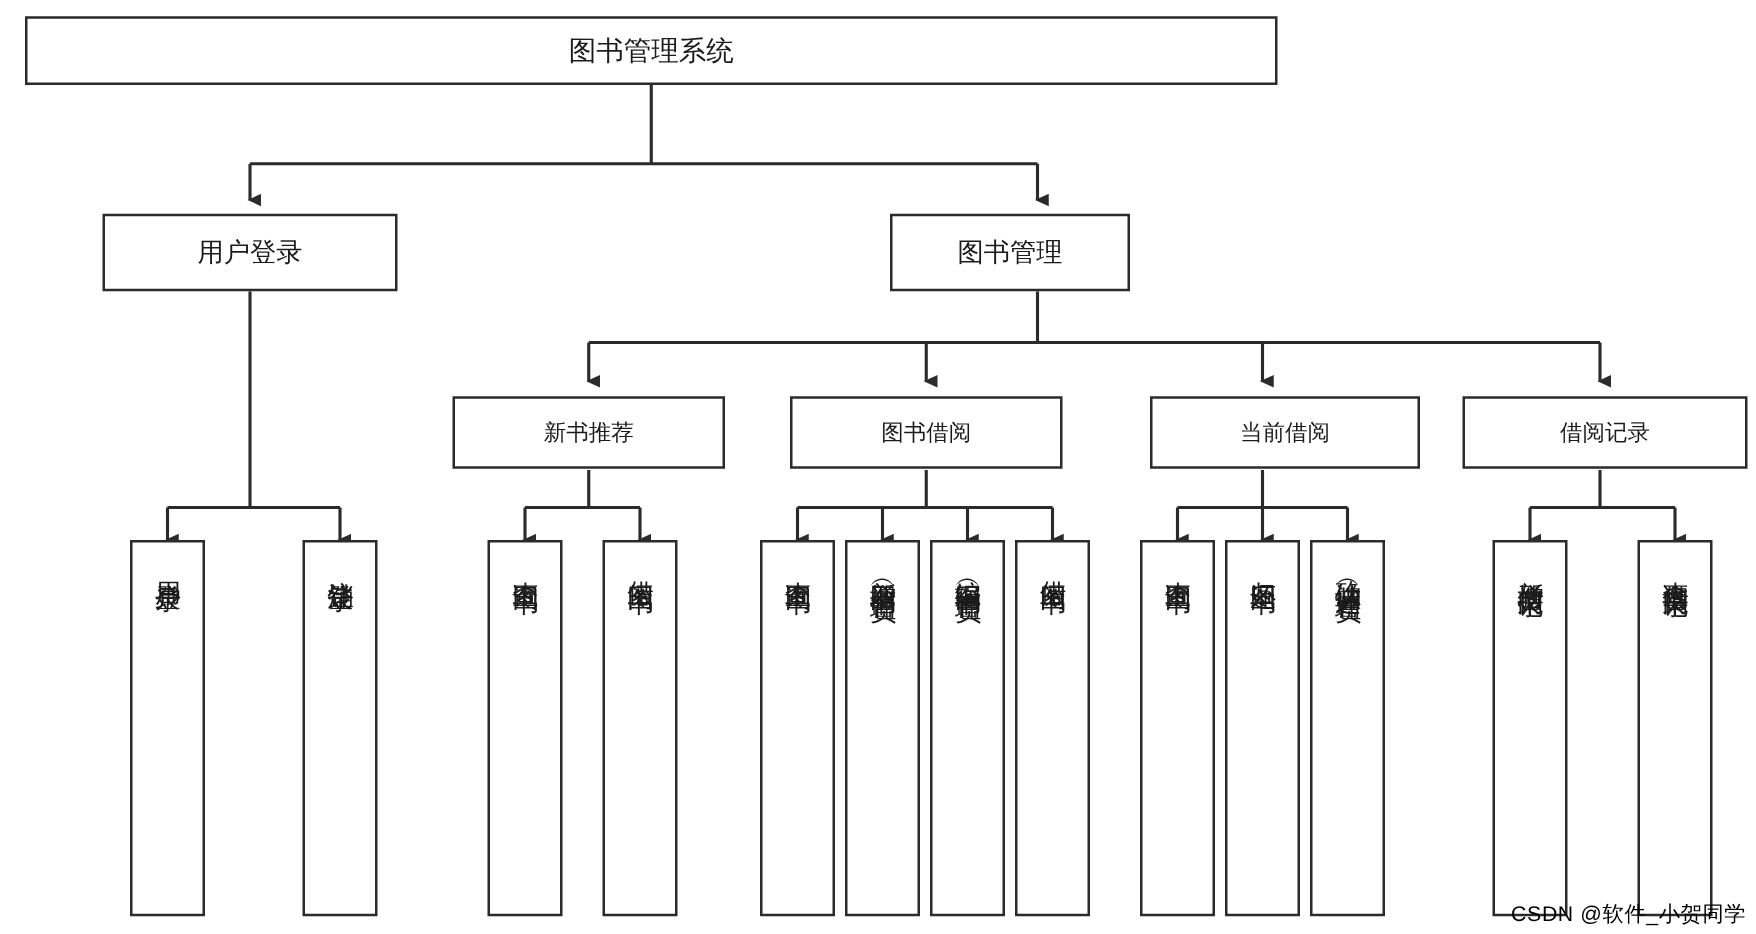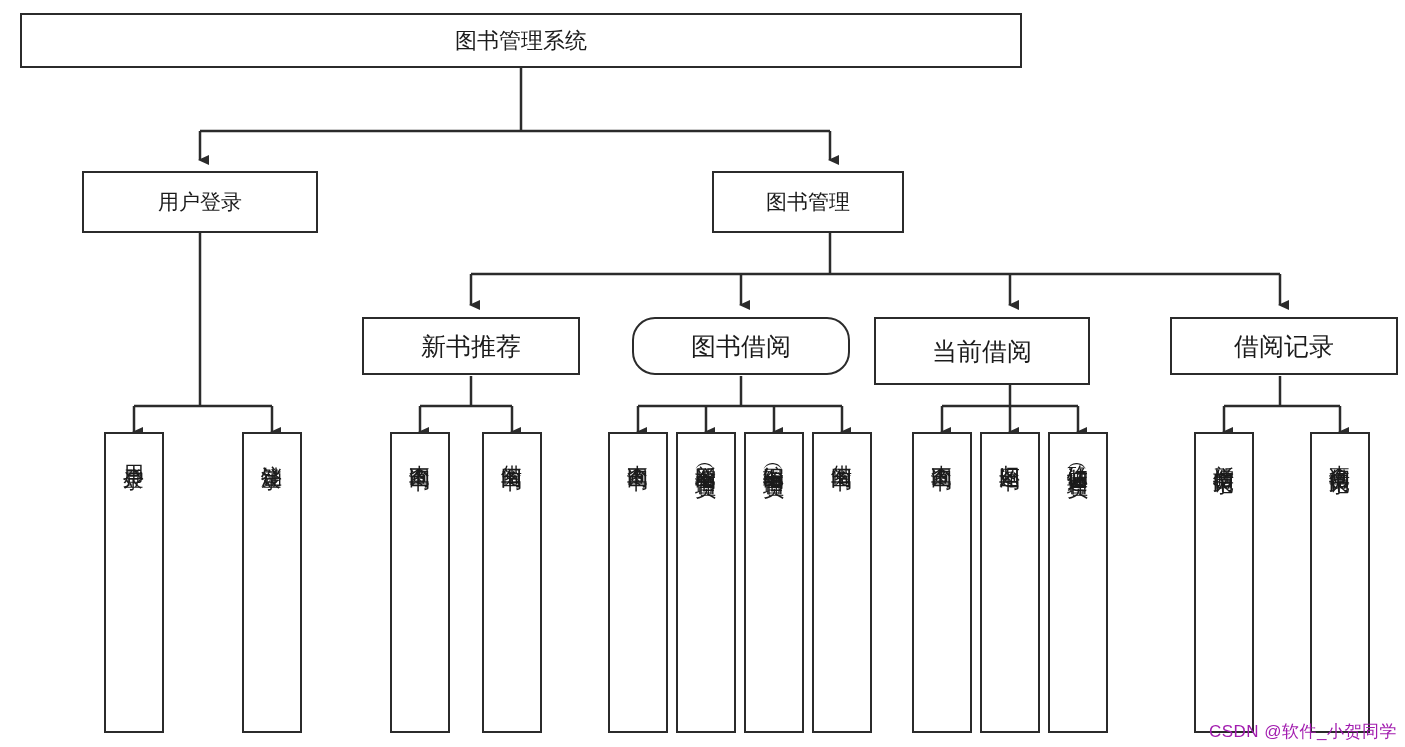--- a/index.html
+++ b/index.html
@@ -36,41 +36,41 @@
     color: #1b1b1b;
     z-index: 2;
   }
   .node.root {
     font-size: 22px;
   }
   .node.lvl2 {
     font-size: 21px;
   }
   .node.lvl3 {
-    font-size: 25px;
+    font-size: 18px;
   }
   .node.leaf {
     font-size: 21px;
     padding: 14px 0 10px 0;
     align-items: flex-start;
     justify-content: center;
   }
   .vtext {
     writing-mode: vertical-rl;
     text-orientation: upright;
     letter-spacing: 2px;
     line-height: 1;
     white-space: pre;
   }
   .watermark {
     position: absolute;
     right: 8px;
     bottom: 4px;
     font-size: 17px;
-    color: #a21caf;
+    color: #000000;
     letter-spacing: 0.5px;
     z-index: 3;
     white-space: nowrap;
   }
 </style>
 </head>
 <body>
 
 <div id="canvas">
 
@@ -131,24 +131,24 @@
   <div class="node lvl2" style="left:82px; top:171px; width:236px; height:62px;">
     <span>用户登录</span>
   </div>
   <div class="node lvl2" style="left:712px; top:171px; width:192px; height:62px;">
     <span>图书管理</span>
   </div>
 
   <div class="node lvl3" style="left:362px; top:317px; width:218px; height:58px;">
     <span>新书推荐</span>
   </div>
-  <div class="node lvl3" style="left:632px; top:317px; width:218px; height:58px;border-radius:23px;">
+  <div class="node lvl3" style="left:632px; top:317px; width:218px; height:58px;">
     <span>图书借阅</span>
   </div>
-  <div class="node lvl3" style="left:874px; top:317px; width:216px; height:68px;">
+  <div class="node lvl3" style="left:920px; top:317px; width:216px; height:58px;">
     <span>当前借阅</span>
   </div>
   <div class="node lvl3" style="left:1170px; top:317px; width:228px; height:58px;">
     <span>借阅记录</span>
   </div>
 
   <div class="node leaf" style="left:104px; top:432px; width:60px; height:301px;">
     <span class="vtext">用户登录</span>
   </div>
   <div class="node leaf" style="left:242px; top:432px; width:60px; height:301px;">

